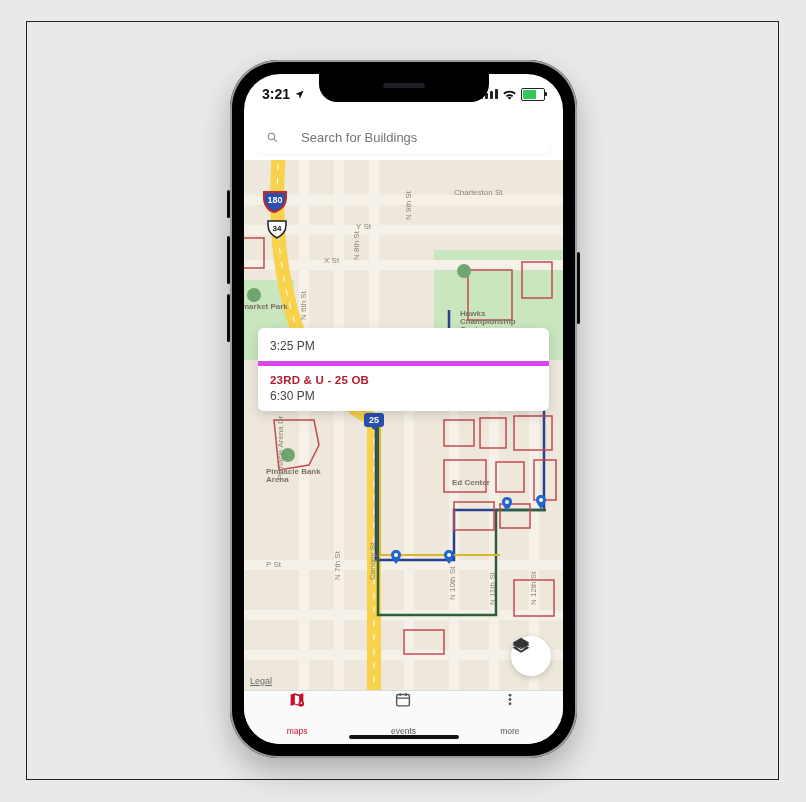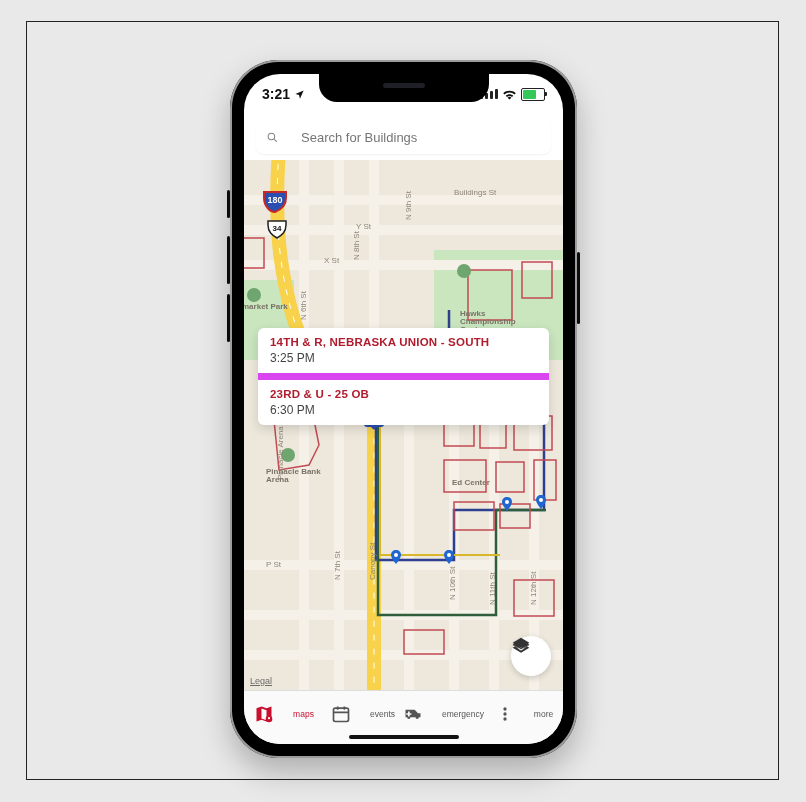--- a/index.html
+++ b/index.html
@@ -40,26 +40,26 @@
   .bldg-label{position:absolute;font-size:8px;color:#7a7366;font-weight:bold;}
   .shield{position:absolute;}
   .pin{position:absolute;width:10px;height:10px;}
   .pin svg{width:10px;height:14px;}
   .park-badge{position:absolute;width:14px;height:14px;border-radius:50%;background:#6fa56e;}
   .legal{position:absolute;left:6px;bottom:4px;font-size:9px;color:#6b6b6b;text-decoration:underline;}
   .layers-btn{position:absolute;right:12px;bottom:14px;width:40px;height:40px;border-radius:50%;background:#fff;box-shadow:0 2px 6px rgba(0,0,0,.18);display:flex;align-items:center;justify-content:center;}
   
   .callout{position:absolute;left:14px;right:14px;top:168px;background:#fff;border-radius:6px;box-shadow:0 4px 12px rgba(0,0,0,.15);z-index:25;font-size:12px;}
   .callout .row{padding:8px 12px;}
-  .callout .row + .row{border-top:7px solid #d946ef;}
+  .callout .row + .row{border-top:5px solid #d946ef;}
   .callout .title{color:#b01c2e;font-weight:600;letter-spacing:.2px;font-size:11.5px;}
   .callout .time{color:#444;margin-top:3px;font-size:12px;}
   
   .tabbar{position:absolute;left:0;right:0;bottom:0;height:54px;border-top:1px solid #ddd;background:#fafafa;display:flex;z-index:30;padding-bottom:8px;box-sizing:border-box;}
-  .tab{flex:1;display:flex;align-items:center;justify-content:center;gap:18px;color:#555;font-size:8.5px;}
+  .tab{flex:1;display:flex;flex-direction:column;align-items:center;gap:18px;color:#555;font-size:8.5px;}
   .tab.active{color:#c8102e;}
   .tab svg{width:22px;height:20px;}
   .home-ind{position:absolute;left:50%;bottom:5px;transform:translateX(-50%);width:110px;height:4px;background:#111;border-radius:3px;z-index:60;}
 </style>
 </head>
 <body>
 
 <div class="page-border"></div>
 
 <div class="phone">
@@ -195,21 +195,21 @@
             <circle cx="5" cy="5" r="2" fill="#fff"></circle>
           </svg>
         </div>
       <div class="pin" style="left:292px;top:335px">
           <svg viewBox="0 0 10 14">
             <path fill="#1f66d1" d="M5 0C2 0 0 2 0 5c0 3 5 9 5 9s5-6 5-9C10 2 8 0 5 0z"></path>
             <circle cx="5" cy="5" r="2" fill="#fff"></circle>
           </svg>
         </div>
 
-      <span class="street-label" style="left:210px;top:28px">Buildings St</span>
+      <span class="street-label" style="left:210px;top:28px">Charleston St</span>
       <span class="street-label" style="left:112px;top:62px">Y St</span>
       <span class="street-label" style="left:80px;top:96px">X St</span>
       <span class="street-label" style="left:22px;top:400px">P St</span>
       <span class="street-label v" style="left:55px;top:160px">N 6th St</span>
       <span class="street-label v" style="left:89px;top:420px">N 7th St</span>
       <span class="street-label v" style="left:108px;top:100px">N 8th St</span>
       <span class="street-label v" style="left:160px;top:60px">N 9th St</span>
       <span class="street-label v" style="left:204px;top:440px">N 10th St</span>
       <span class="street-label v" style="left:244px;top:445px">N 11th St</span>
       <span class="street-label v" style="left:285px;top:445px">N 12th St</span>
@@ -219,21 +219,20 @@
       <span class="bldg-label" style="left:-2px;top:142px">market Park</span>
       <span class="bldg-label" style="left:216px;top:150px;line-height:1;white-space:pre">Hawks
 Championship
 Center</span>
       <span class="bldg-label" style="left:22px;top:308px;white-space:pre;line-height:1">Pinnacle Bank
 Arena</span>
       <span class="bldg-label" style="left:208px;top:318px">Ed Center</span>
 
       <div class="callout">
         <div class="row">
-          <div class="title">14TH &amp; R, NEBRASKA UNION - SOUTH</div>
           <div class="time">3:25 PM</div>
         </div>
         <div class="row">
           <div class="title">23RD &amp; U - 25 OB</div>
           <div class="time">6:30 PM</div>
         </div>
       </div>
 
       <span class="legal">Legal</span>
 
@@ -262,26 +261,20 @@
         <svg viewBox="0 0 24 24">
             <rect x="3" y="5" width="18" height="16" rx="2" fill="none" stroke="currentColor" stroke-width="2"></rect>
             <line x1="3" y1="10" x2="21" y2="10" stroke="currentColor" stroke-width="2"></line>
             <line x1="8" y1="3" x2="8" y2="7" stroke="currentColor" stroke-width="2"></line>
             <line x1="16" y1="3" x2="16" y2="7" stroke="currentColor" stroke-width="2"></line>
           </svg>
         <span>events</span>
       </div>
       <div class="tab">
         <svg viewBox="0 0 24 24">
-            <path fill="currentColor" d="M3 7h11l4 4h3v5h-2a2 2 0 11-4 0H9a2 2 0 11-4 0H3V7zm3 2v2H4v2h2v2h2v-2h2v-2H8V9H6z"></path>
-          </svg>
-        <span>emergency</span>
-      </div>
-      <div class="tab">
-        <svg viewBox="0 0 24 24">
             <circle cx="12" cy="6" r="2" fill="currentColor"></circle>
             <circle cx="12" cy="12" r="2" fill="currentColor"></circle>
             <circle cx="12" cy="18" r="2" fill="currentColor"></circle>
           </svg>
         <span>more</span>
       </div>
     </div>
 
     <div class="home-ind"></div>
   </div>

